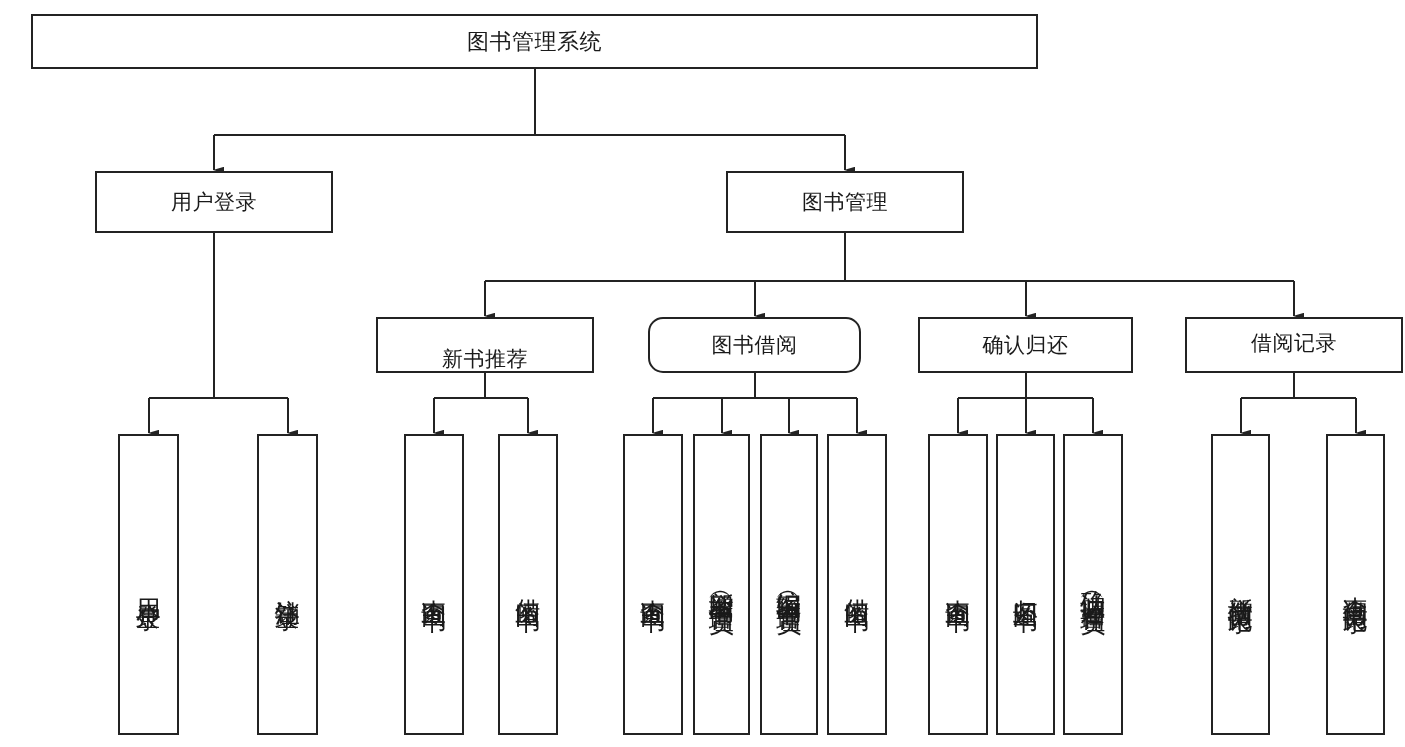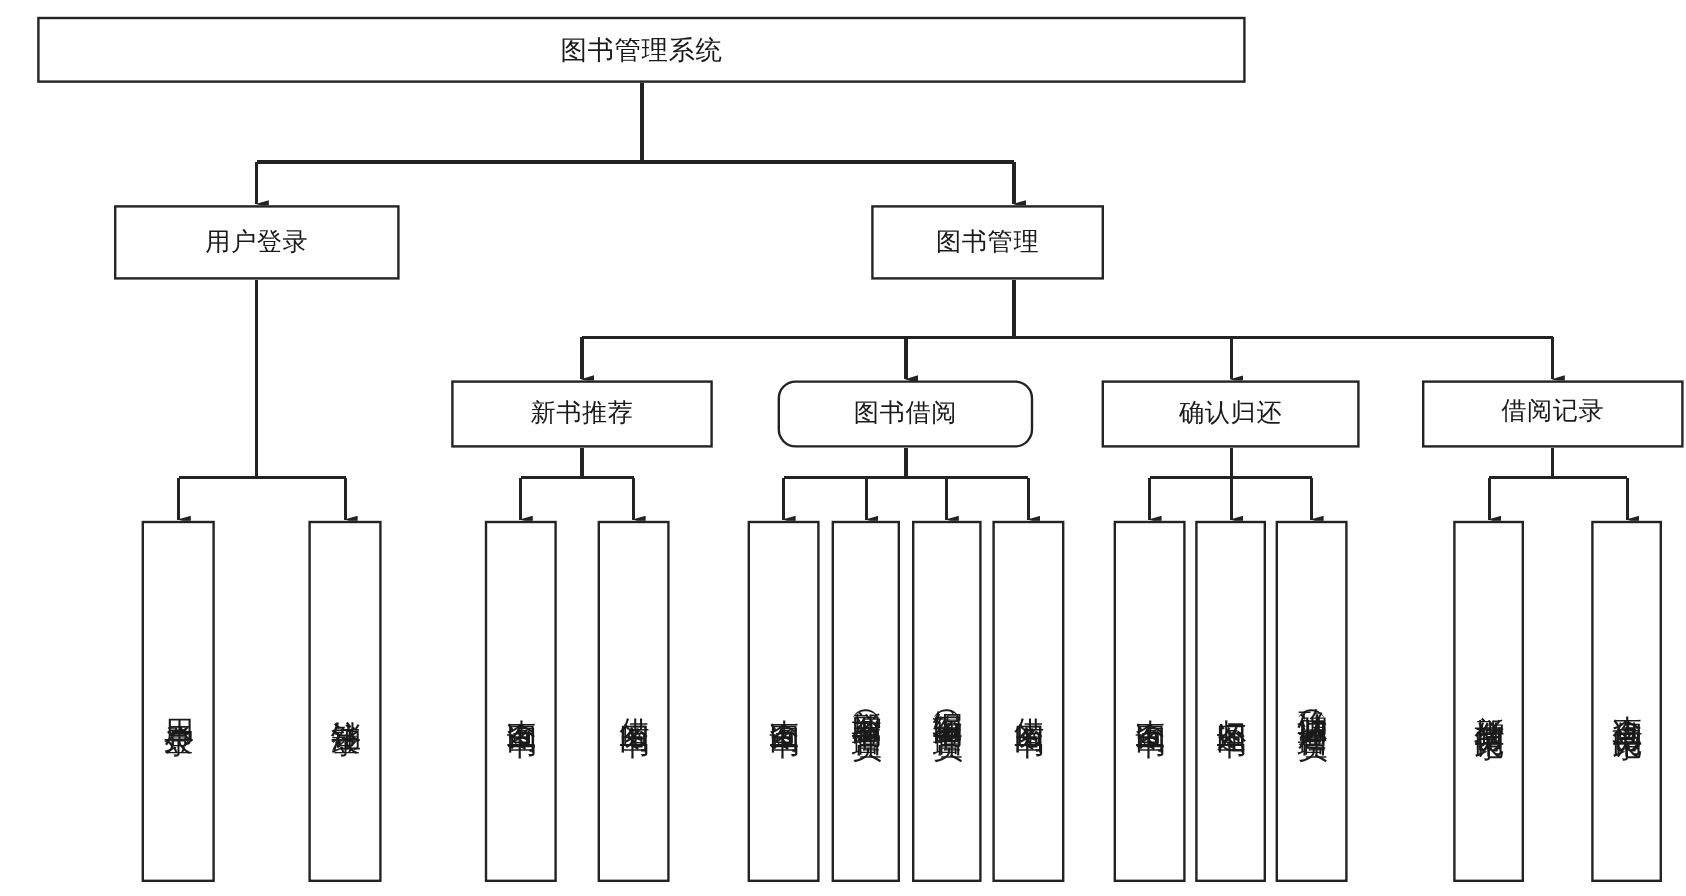--- a/index.html
+++ b/index.html
@@ -118,24 +118,24 @@
       </g>
   </svg>
 
   <div id="nodes">
       <div class="node h-node root" style="left: 16px; top: 14px; width: 1007px; height: 55px;">
         <span class="node-label">图书管理系统</span>
       </div>
       <div class="node h-node" style="left: 80px; top: 171px; width: 238px; height: 62px;">
         <span class="node-label">用户登录</span>
       </div>
-      <div class="node h-node" style="left: 711px; top: 171px; width: 194px; height: 62px;">
+      <div class="node h-node" style="left: 711px; top: 171px; width: 238px; height: 62px;">
         <span class="node-label">图书管理</span>
       </div>
-      <div class="node h-node" style="left: 361px; top: 317px; width: 218px; height: 56px;">
+      <div class="node h-node" style="left: 361px; top: 317px; width: 218px; height: 56px; align-items: flex-end;">
         <span class="node-label">新书推荐</span>
       </div>
       <div class="node h-node" style="left: 633px; top: 317px; width: 213px; height: 56px; border-radius: 15px;">
         <span class="node-label">图书借阅</span>
       </div>
       <div class="node h-node" style="left: 903px; top: 317px; width: 215px; height: 56px;">
         <span class="node-label">确认归还</span>
       </div>
       <div class="node h-node" style="left: 1170px; top: 317px; width: 218px; height: 56px; font-family: Liberation Mono, monospace;">
         <span class="node-label">借阅记录</span>

